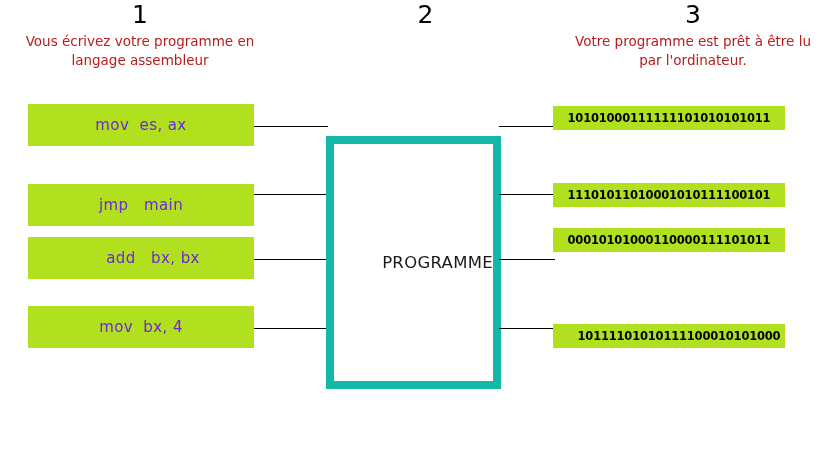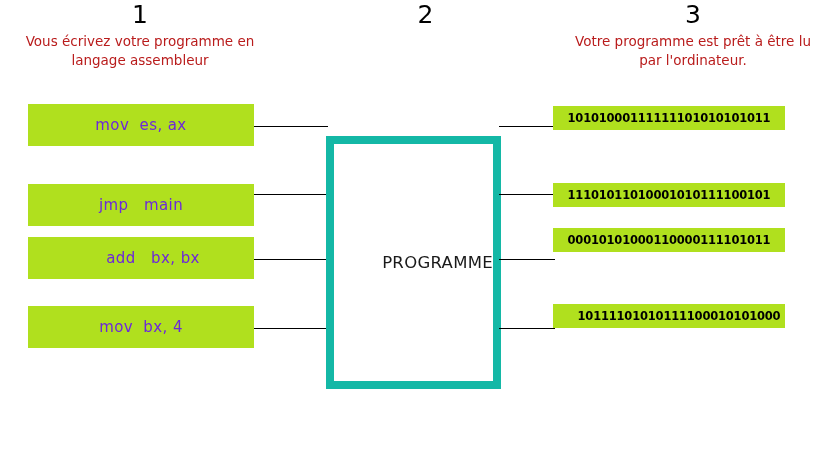--- a/index.html
+++ b/index.html
@@ -81,21 +81,21 @@
 
   
   .row-0 { top: 104px; }
   .row-1 { top: 184px; }
   .row-2 { top: 237px; padding-left: 24px; }
   .row-3 { top: 306px; text-align: right; }
 
   .bin-row-0 { top: 106px; }
   .bin-row-1 { top: 183px; }
   .bin-row-2 { top: 228px; }
-  .bin-row-3 { top: 304px; padding-left: 20px; }
+  .bin-row-3 { top: 324px; padding-left: 20px; }
 
   
   #assembler-box {
     position: absolute;
     left: 326px;
     top: 100px;
     width: 175px;
     height: 253px;
     border: 8px solid #14b8a6;
     background: #ffffff;

